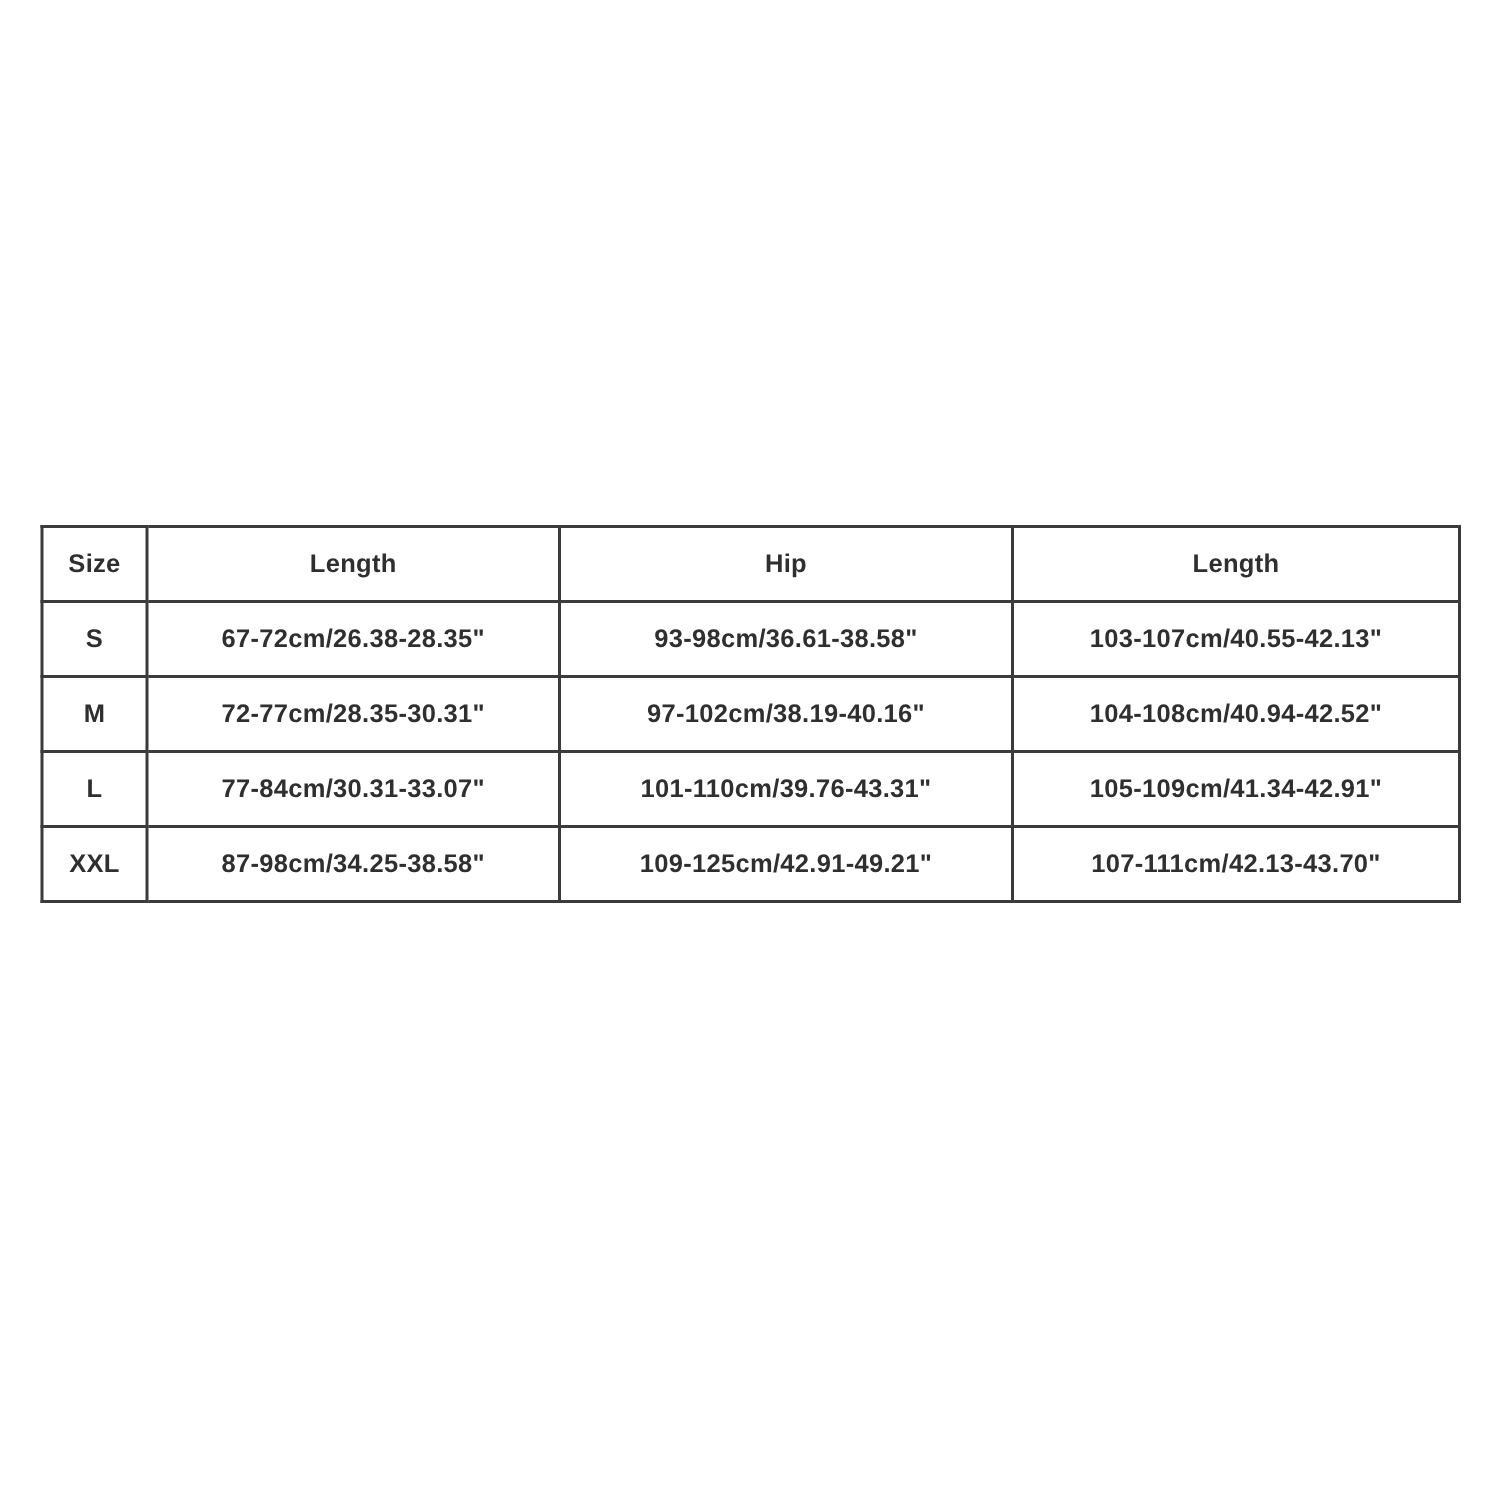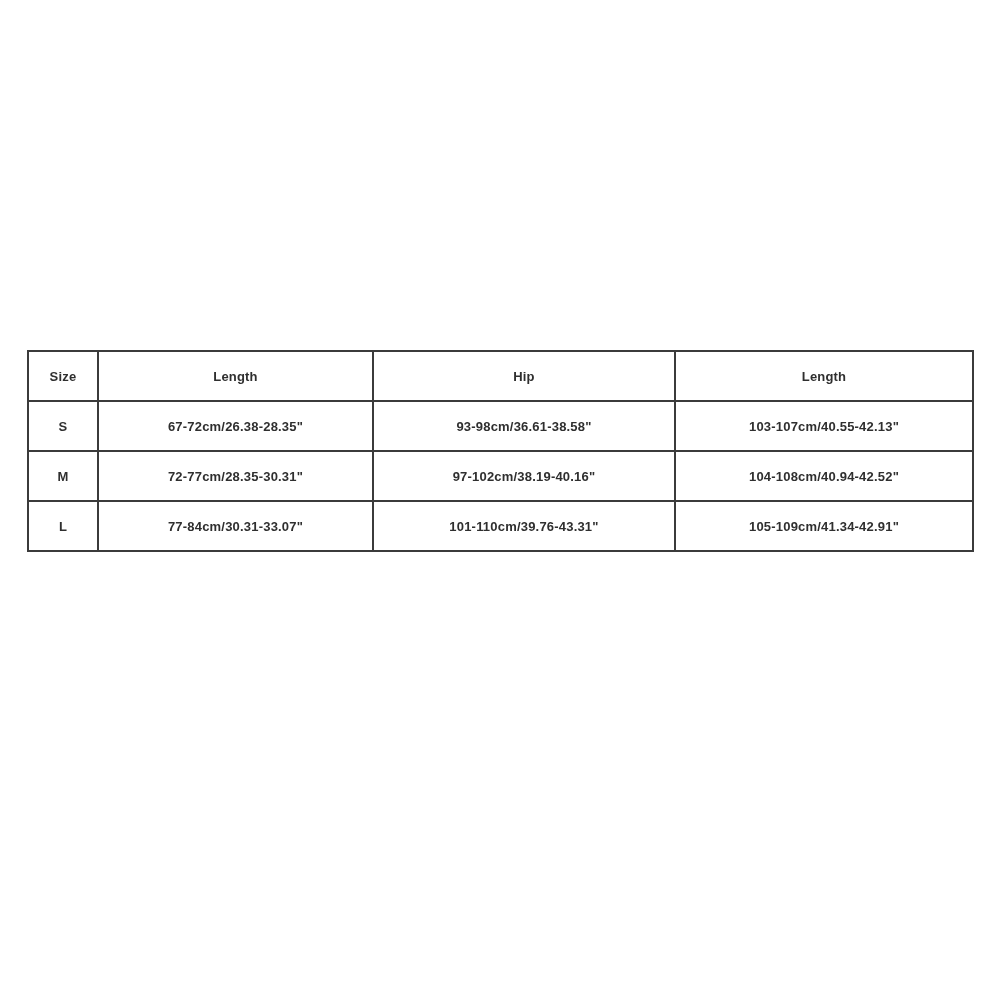--- a/index.html
+++ b/index.html
@@ -25,21 +25,21 @@
     border-collapse: collapse;
     table-layout: fixed;
     background: #ffffff;
   }
   table.size-chart th,
   table.size-chart td {
     border: 2px solid #3b3b3b;
     text-align: center;
     vertical-align: middle;
     font-weight: bold;
-    font-size: 13px;
+    font-size: 17px;
     color: #2f2f2f;
     height: 48px;
     padding: 0 4px;
     letter-spacing: 0.2px;
   }
   col.c-size   { width: 70px; }
   col.c-waist  { width: 275px; }
   col.c-hip    { width: 302px; }
   col.c-length { width: 298px; }
 </style>
@@ -74,15 +74,21 @@
         <td>72-77cm/28.35-30.31"</td>
         <td>97-102cm/38.19-40.16"</td>
         <td>104-108cm/40.94-42.52"</td>
       </tr>
       <tr>
         <td>L</td>
         <td>77-84cm/30.31-33.07"</td>
         <td>101-110cm/39.76-43.31"</td>
         <td>105-109cm/41.34-42.91"</td>
       </tr>
+      <tr>
+        <td>XXL</td>
+        <td>87-98cm/34.25-38.58"</td>
+        <td>109-125cm/42.91-49.21"</td>
+        <td>107-111cm/42.13-43.70"</td>
+      </tr>
     </tbody>
   </table>
 </div>
 
 </body></html>

